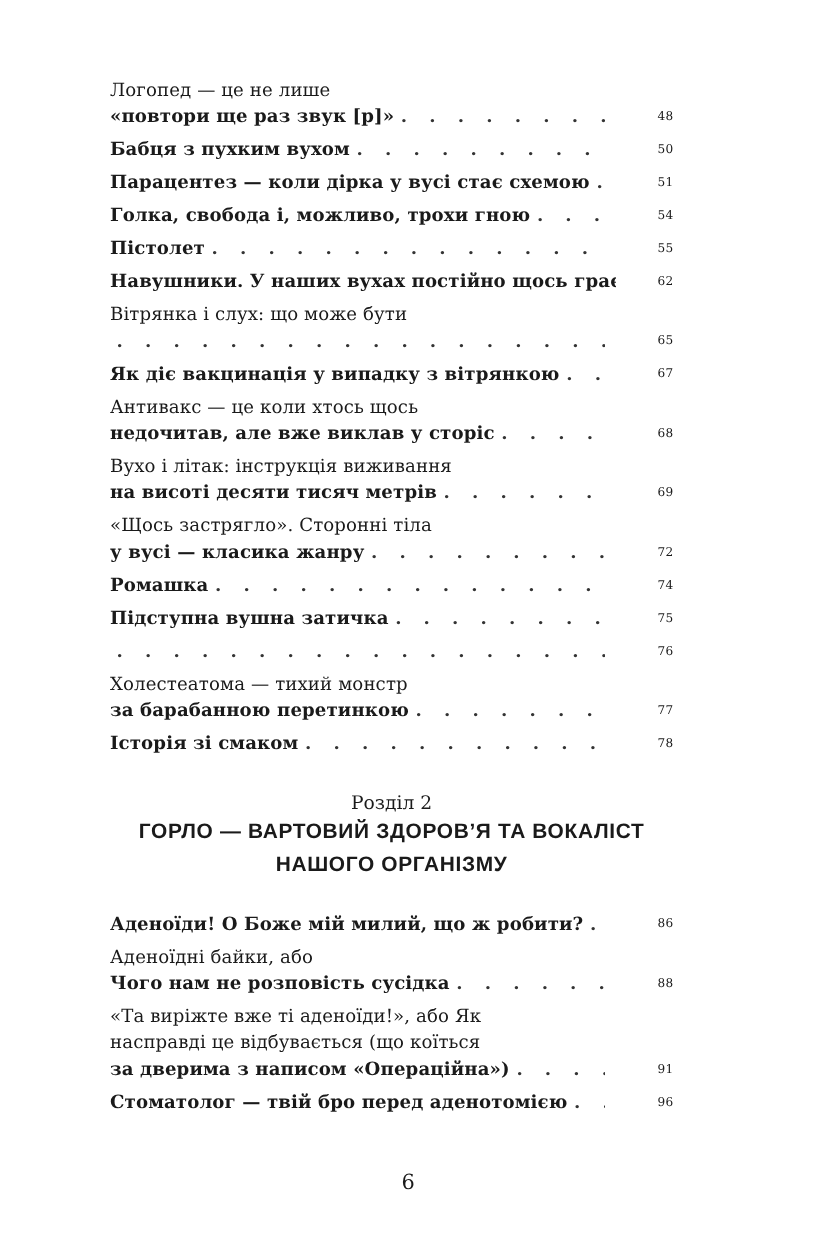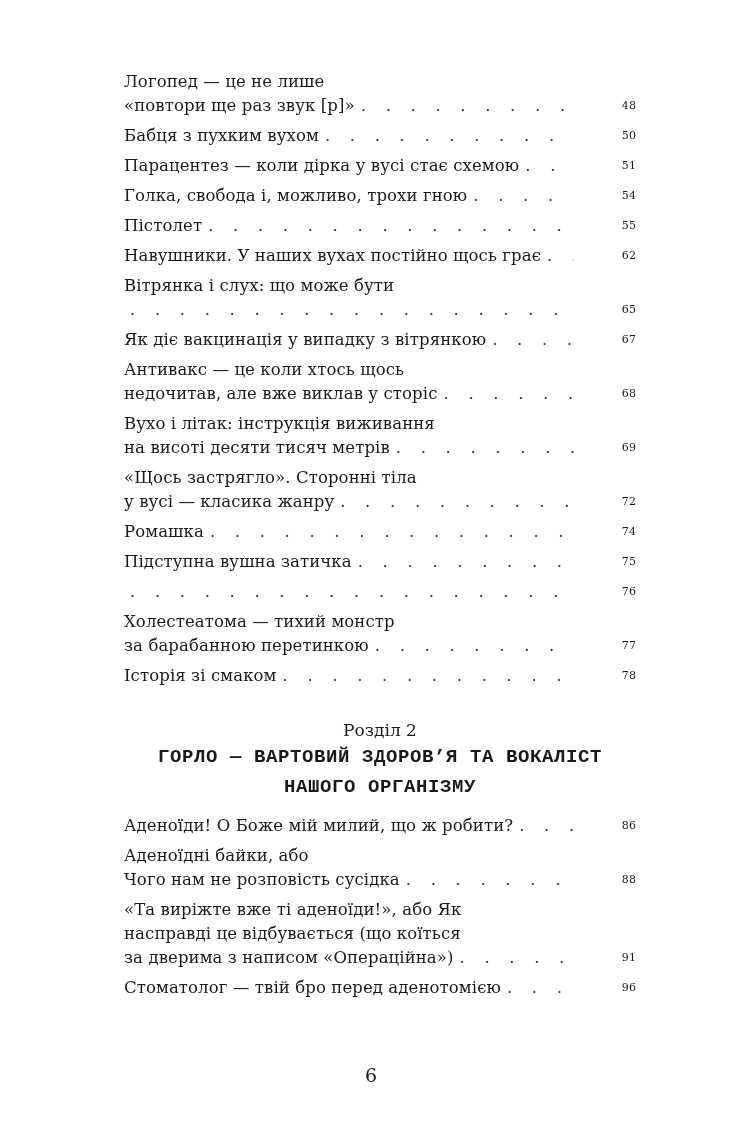--- a/index.html
+++ b/index.html
@@ -1,41 +1,41 @@
 <!DOCTYPE html>
 <html><head>
 <meta charset="utf-8">
 <style>
   html, body { margin: 0; padding: 0; }
   body {
     width: 742px; height: 1140px; background: #ffffff; color: #1a1a1a;
     font-family: "DejaVu Serif", "Liberation Serif", serif;
     position: relative; overflow: hidden;
   }
-  .page { position: absolute; left: 124px; top: 70px; width: 512px; }
+  .page { position: absolute; left: 100px; top: 70px; width: 512px; }
   .toc { list-style: none; margin: 0; padding: 0; }
   .entry {
     display: flex; align-items: flex-end;
     font-size: 16.5px; line-height: 24px;
     margin-bottom: 6px;
     letter-spacing: 0.1px;
   }
   .entry .title { flex: 1 1 auto; position: relative; overflow: hidden; padding-right: 10px; }
   .entry .title .line { display: block; white-space: nowrap; }
-  .entry .title .last { display: flex; white-space: nowrap; }
+  .entry .title .last { display: flex; white-space: nowrap; font-weight: bold; }
   .entry .title .last .txt { flex: 0 0 auto; }
   .entry .title .last .leader {
     flex: 1 1 auto; overflow: hidden; white-space: nowrap;
     color: #333; letter-spacing: 7.2px; padding-left: 6px;
   }
   .entry .pg { flex: 0 0 52px; text-align: right; font-size: 11px; }
-  .section { text-align: center; margin-top: 30px; margin-bottom: 12px; }
+  .section { text-align: center; margin-top: 30px; margin-bottom: 26px; }
   .section .label { font-size: 17px; line-height: 24px; }
   .section .heading {
-    font-family: Liberation Mono, monospace;
+    font-family: Liberation Sans, sans-serif;
     font-weight: bold; font-size: 19px; line-height: 30px; letter-spacing: 0.6px;
   }
   .folio { position: absolute; top: 1064px; left: 0; width: 742px; text-align: center; font-size: 19px; }
 </style>
 </head>
 <body>
 
 <div class="page">
   <ul class="toc" id="toc1">
       <li class="entry">

